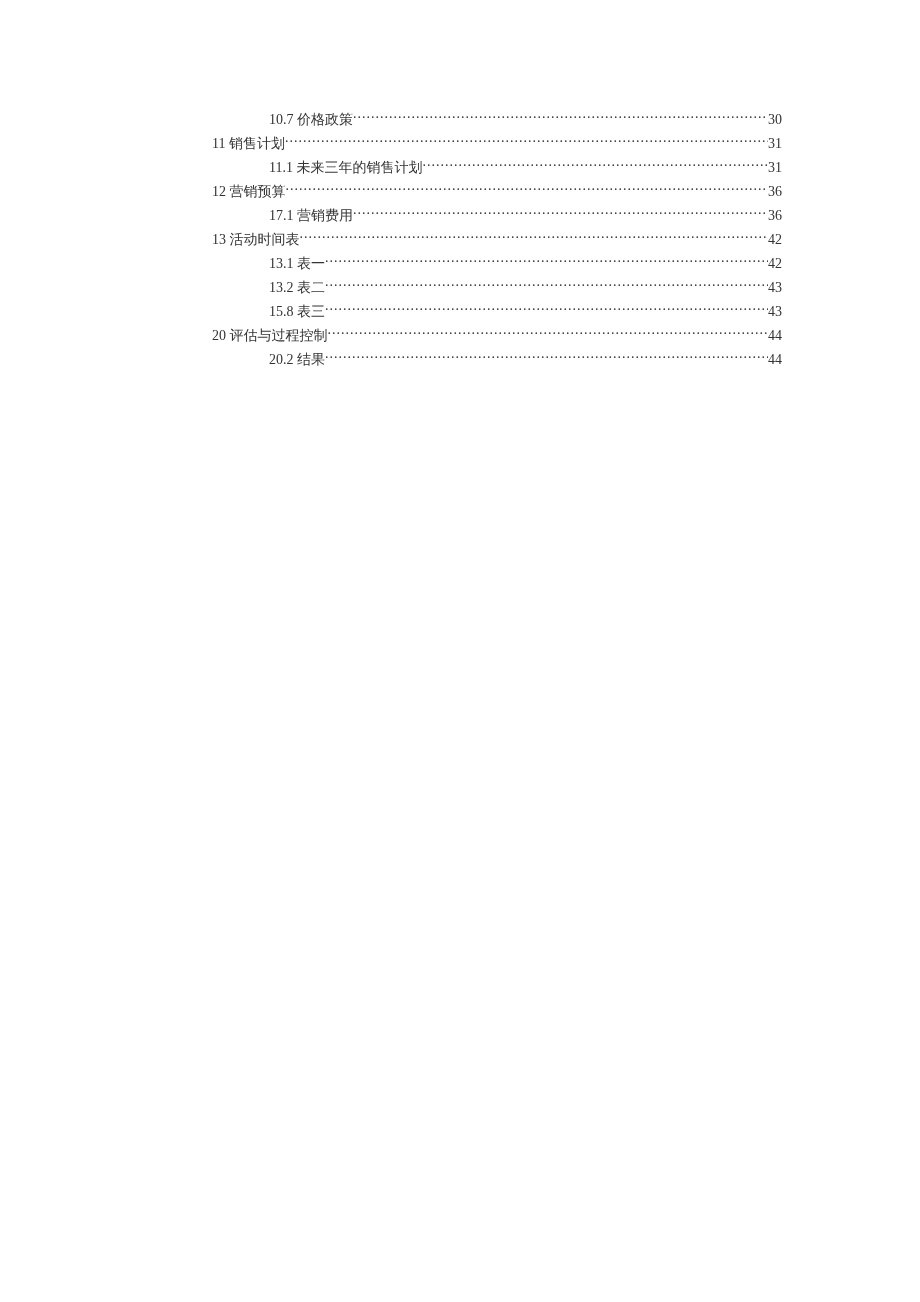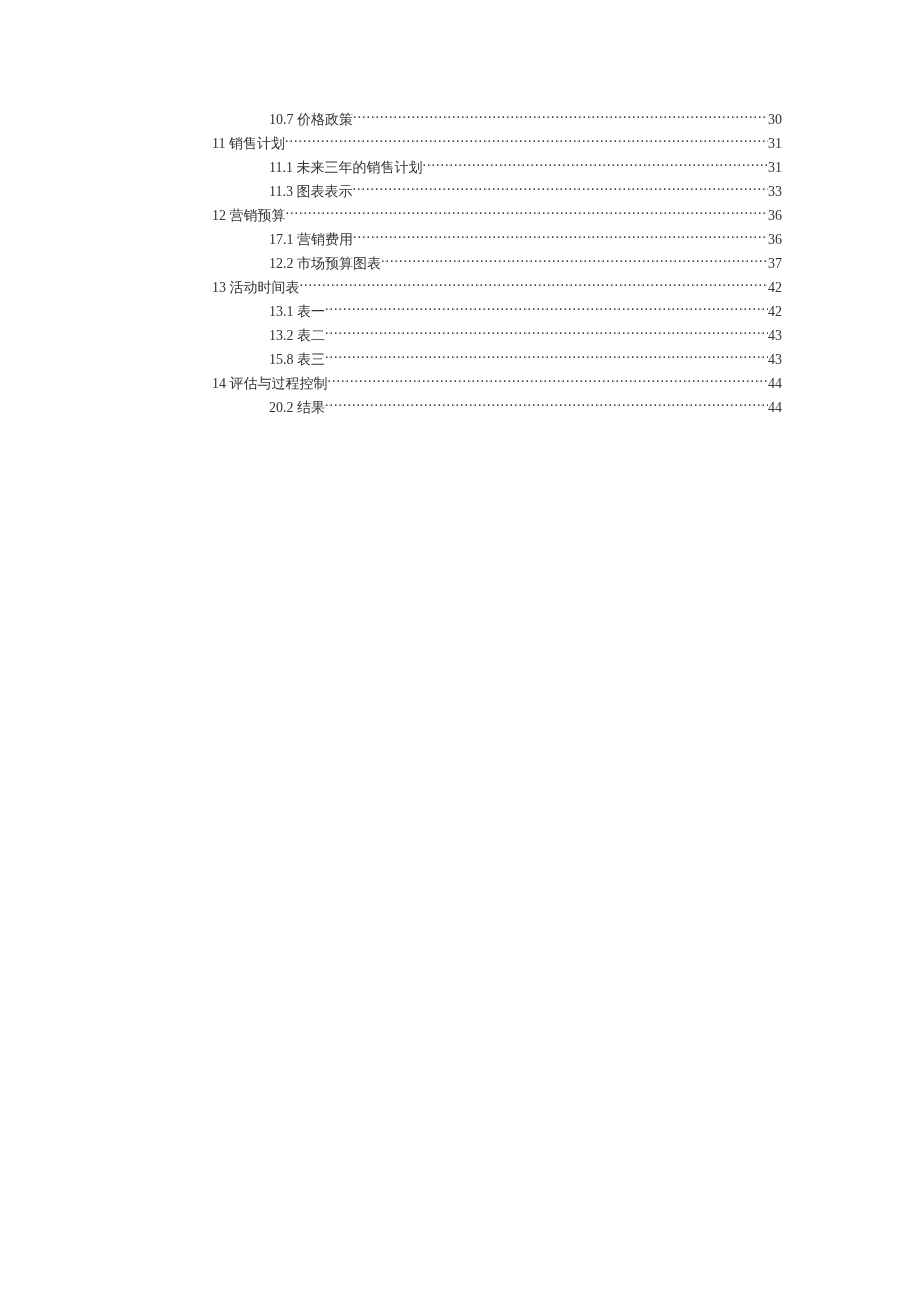--- a/index.html
+++ b/index.html
@@ -68,39 +68,29 @@
   <div class="toc-entry level-1">
     <span class="toc-label">11  销售计划</span>
     <span class="toc-dots"></span>
     <span class="toc-page">31</span>
   </div>
   <div class="toc-entry level-2">
     <span class="toc-label">11.1  未来三年的销售计划</span>
     <span class="toc-dots"></span>
     <span class="toc-page">31</span>
   </div>
-  <div class="toc-entry level-2">
-    <span class="toc-label">11.3  图表表示</span>
-    <span class="toc-dots"></span>
-    <span class="toc-page">33</span>
-  </div>
   <div class="toc-entry level-1">
     <span class="toc-label">12  营销预算</span>
     <span class="toc-dots"></span>
     <span class="toc-page">36</span>
   </div>
   <div class="toc-entry level-2">
     <span class="toc-label">17.1  营销费用</span>
     <span class="toc-dots"></span>
     <span class="toc-page">36</span>
-  </div>
-  <div class="toc-entry level-2">
-    <span class="toc-label">12.2  市场预算图表</span>
-    <span class="toc-dots"></span>
-    <span class="toc-page">37</span>
   </div>
   <div class="toc-entry level-1">
     <span class="toc-label">13  活动时间表</span>
     <span class="toc-dots"></span>
     <span class="toc-page">42</span>
   </div>
   <div class="toc-entry level-2">
     <span class="toc-label">13.1  表一</span>
     <span class="toc-dots"></span>
     <span class="toc-page">42</span>
@@ -109,21 +99,21 @@
     <span class="toc-label">13.2  表二</span>
     <span class="toc-dots"></span>
     <span class="toc-page">43</span>
   </div>
   <div class="toc-entry level-2">
     <span class="toc-label">15.8  表三</span>
     <span class="toc-dots"></span>
     <span class="toc-page">43</span>
   </div>
   <div class="toc-entry level-1">
-    <span class="toc-label">14  评估与过程控制</span>
+    <span class="toc-label">20  评估与过程控制</span>
     <span class="toc-dots"></span>
     <span class="toc-page">44</span>
   </div>
   <div class="toc-entry level-2">
     <span class="toc-label">20.2  结果</span>
     <span class="toc-dots"></span>
     <span class="toc-page">44</span>
   </div>
 </div>
 

